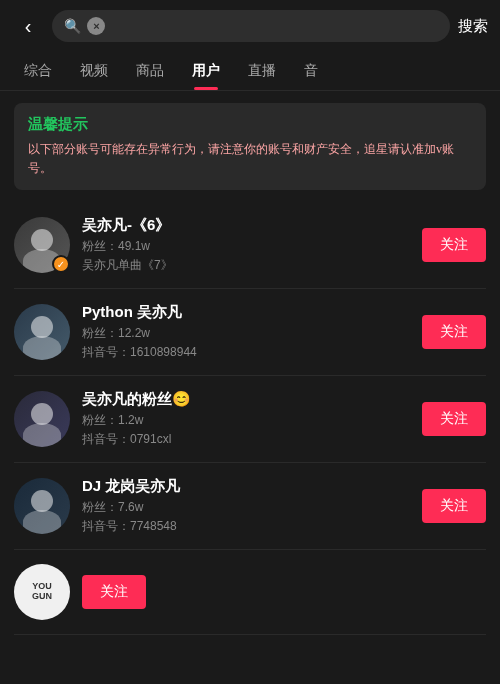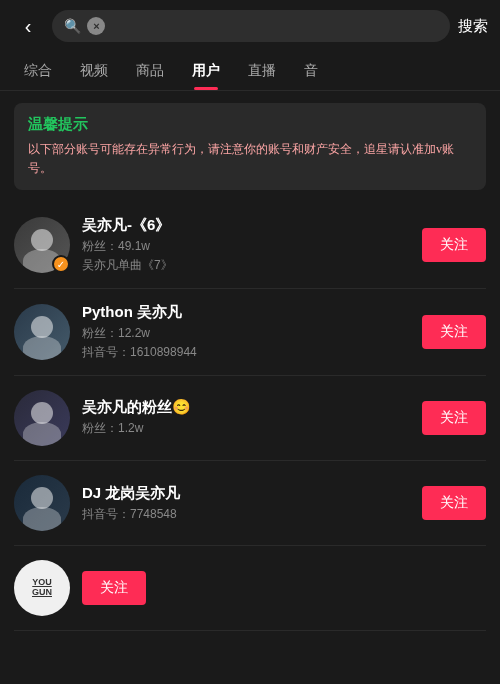--- a/index.html
+++ b/index.html
@@ -240,21 +240,20 @@
       display: flex;
       align-items: center;
       justify-content: center;
     }
     .avatar-5-text {
       font-size: 9px;
       color: #333;
       font-weight: bold;
       text-align: center;
       line-height: 1.1;
-      text-decoration: underline;
     }
   </style>
 </head>
 <body>
 
 <div class="header">
   <div class="back-btn">
     <span>‹</span>
   </div>
   <div class="search-bar">
@@ -321,35 +320,37 @@
         <div class="avatar-figure">
       <div class="avatar-head"></div>
       <div class="avatar-body"></div>
     </div>
       </div>
 
     </div>
     <div class="user-info">
       <div class="user-name">吴亦凡的粉丝😊</div>
       <div class="user-fans">粉丝：1.2w</div>
+      <div class="user-id">抖音号：0791cxl</div>
     </div>
     <button class="follow-btn">关注</button>
   </div>
     <div class="user-item">
     <div class="avatar-wrap">
       <div class="avatar avatar-4">
         <div class="avatar-figure">
       <div class="avatar-head"></div>
       <div class="avatar-body"></div>
     </div>
       </div>
 
     </div>
     <div class="user-info">
       <div class="user-name">DJ 龙岗吴亦凡</div>
+      <div class="user-fans">粉丝：7.6w</div>
       <div class="user-id">抖音号：7748548</div>
     </div>
     <button class="follow-btn">关注</button>
   </div>
     <div class="user-item">
     <div class="avatar-wrap">
       <div class="avatar avatar-5">
         <div class="avatar-5-inner">
             <span class="avatar-5-text">YOU<br>GUN</span>
           </div>

